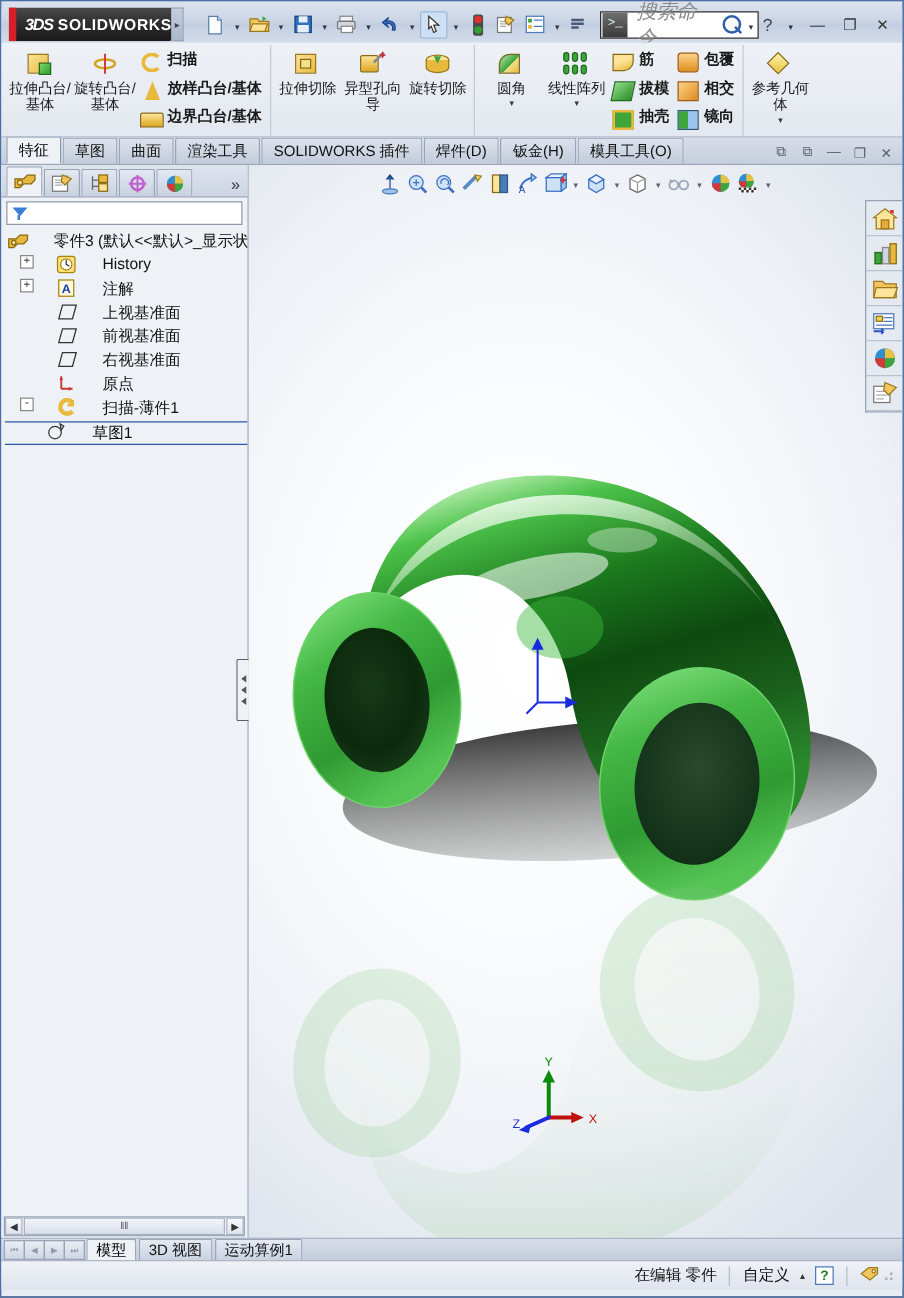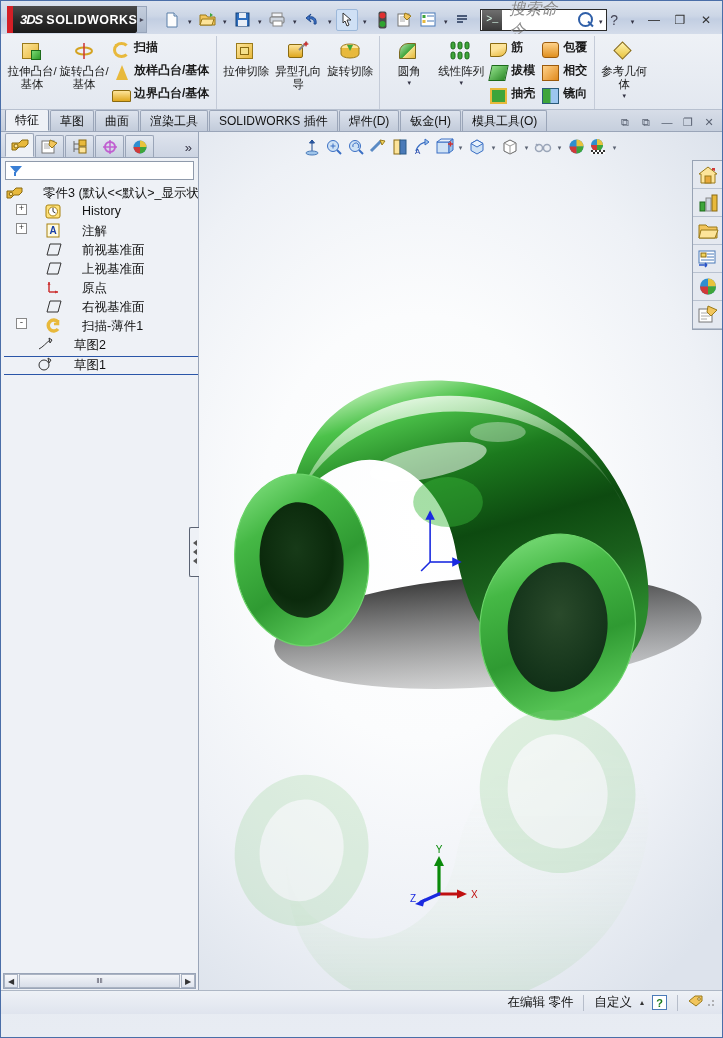--- a/index.html
+++ b/index.html
@@ -620,76 +620,67 @@
         </div>
 
 
         <div class="trow" style="padding-left:12px">
           <span class="tspacer"></span>
           <span class="ticon">
             <svg width="18" height="15" viewBox="0 0 18 15">
                 <path d="M5 2h11l-3 11H2z" fill="none" stroke="#333"></path>
               </svg>
           </span>
-          <span>前视基准面</span>
+          <span>上视基准面</span>
         </div>
 
         <div class="trow" style="padding-left:12px">
           <span class="tspacer"></span>
           <span class="ticon">
             <svg width="18" height="15" viewBox="0 0 18 15">
                 <path d="M5 2h11l-3 11H2z" fill="none" stroke="#333"></path>
               </svg>
           </span>
-          <span>上视基准面</span>
+          <span>前视基准面</span>
+        </div>
+
+        <div class="trow" style="padding-left:12px">
+          <span class="tspacer"></span>
+          <span class="ticon">
+            <svg width="18" height="15" viewBox="0 0 18 15">
+                <path d="M5 2h11l-3 11H2z" fill="none" stroke="#333"></path>
+              </svg>
+          </span>
+          <span>右视基准面</span>
         </div>
 
         <div class="trow" style="padding-left:12px">
           <span class="tspacer"></span>
           <span class="ticon">
             <svg width="16" height="15" viewBox="0 0 16 15">
                 <path d="M4 12V2" stroke="#c33" stroke-width="1.5"></path>
                 <path d="M4 12h9" stroke="#c33" stroke-width="1.5"></path>
                 <path d="M4 2l-1.5 3h3z" fill="#c33"></path>
                 <path d="M13 12l-3-1.5v3z" fill="#c33"></path>
               </svg>
           </span>
           <span>原点</span>
         </div>
 
         <div class="trow" style="padding-left:12px">
-          <span class="tspacer"></span>
-          <span class="ticon">
-            <svg width="18" height="15" viewBox="0 0 18 15">
-                <path d="M5 2h11l-3 11H2z" fill="none" stroke="#333"></path>
-              </svg>
-          </span>
-          <span>右视基准面</span>
-        </div>
-
-        <div class="trow" style="padding-left:12px">
           <span class="texp">-</span>
           <span class="ticon">
             <svg width="17" height="15" viewBox="0 0 17 15">
                 <path d="M13 4a5.5 5.5 0 10 0 7" fill="none" stroke="#e8b93c" stroke-width="3.5"></path>
                 <path d="M13 2v4h-4" fill="none" stroke="#e8b93c" stroke-width="2.5"></path>
               </svg>
           </span>
           <span>扫描-薄件1</span>
         </div>
 
-        <div class="trow" style="padding-left:33px">
-          <span class="ticon">
-            <svg width="17" height="15" viewBox="0 0 17 15">
-                <path d="M2 12c4-2 7-6 11-9" stroke="#333" fill="none"></path>
-                <path d="M12 1l3 2-2 3z" fill="#ddd" stroke="#333"></path>
-              </svg>
-          </span>
-          <span>草图2</span>
-        </div>
 
         <div class="trow selline" style="padding-left:33px">
           <span class="ticon">
             <svg width="17" height="15" viewBox="0 0 17 15">
                 <circle cx="7" cy="8" r="5" fill="none" stroke="#333"></circle>
                 <path d="M11 1l3 2-2 3z" fill="#ddd" stroke="#333"></path>
               </svg>
           </span>
           <span>草图1</span>
         </div>
@@ -944,20 +935,31 @@
         <path d="M30 14l-5 10h10z" fill="#0a8a0a"></path>
         <path d="M58 52l-10-4.5v9z" fill="#c01010"></path>
         <path d="M6 62l10-5.5-2 8z" fill="#1a2ae0"></path>
         <text x="30" y="11" font-size="10" fill="#0a8a0a" text-anchor="middle" font-family="Liberation Sans">Y</text>
         <text x="62" y="56" font-size="10" fill="#c01010" font-family="Liberation Sans">X</text>
         <text x="1" y="60" font-size="10" fill="#1a2ae0" font-family="Liberation Sans">Z</text>
       </svg>
     </div>
   </div>
 
+  <div class="bottomtabs">
+    <div class="navbtns">
+      <span class="navb">⏮</span>
+      <span class="navb">◀</span>
+      <span class="navb">▶</span>
+      <span class="navb">⏭</span>
+    </div>
+    <div class="btab active">模型</div>
+    <div class="btab">3D 视图</div>
+    <div class="btab">运动算例1</div>
+  </div>
 
   <div class="statusbar">
     <span style="flex:1"></span>
     <span>在编辑 零件</span>
     <span class="st-sep"></span>
     <span>自定义</span>
     <span style="margin:0 8px;font-size:8px;color:#333">▴</span>
     <span class="st-q">?</span>
     <span class="st-sep"></span>
     <span>

